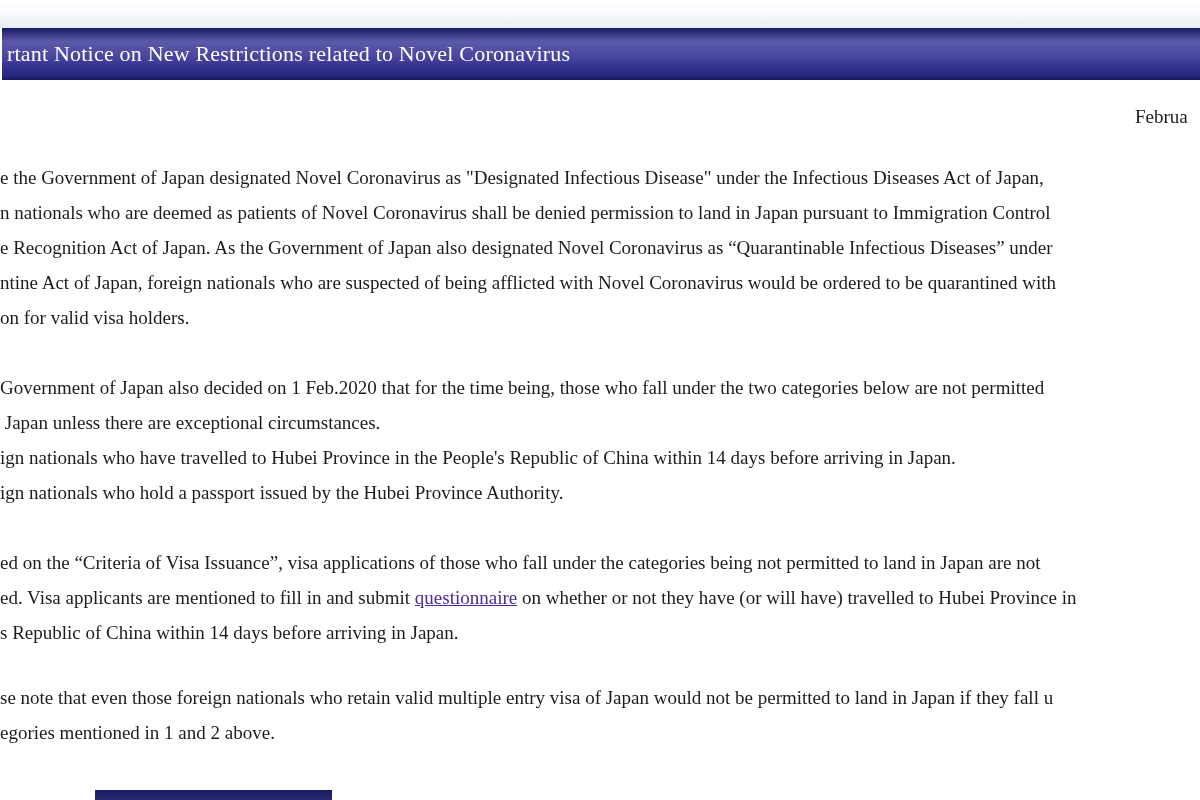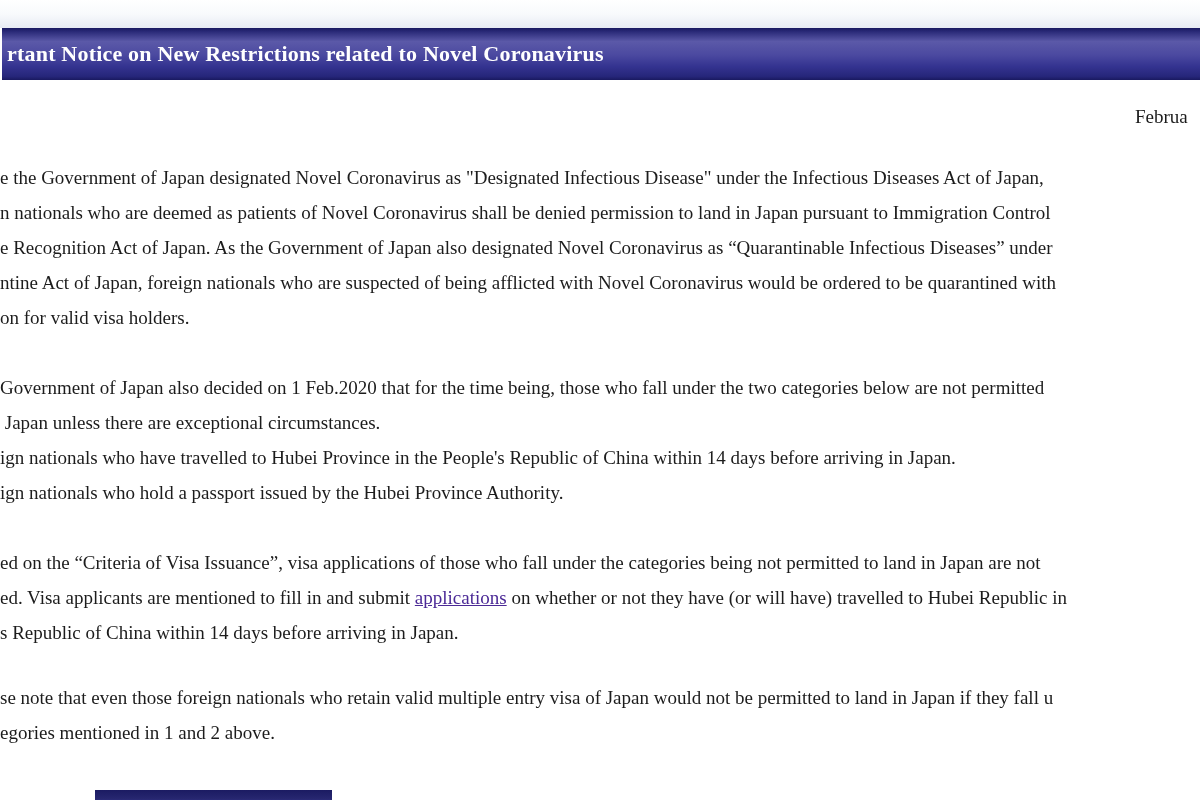--- a/index.html
+++ b/index.html
@@ -30,21 +30,21 @@
       var(--header-hi) 26%,
       var(--header-mid) 52%,
       #343390 74%,
       #26267a 93%,
       var(--header-edge) 100%);
     display: flex;
     align-items: center;
   }
   .header-title {
     color: #ffffff;
-    font-weight: bold;
+    font-weight: normal;
     font-size: 22px;
     padding-left: 5px;
     white-space: pre;
     letter-spacing: 0.2px;
     margin: 0;
   }
   .date-line {
     position: absolute;
     left: 1135px; top: 99px;
     height: 35px; line-height: 35px;
@@ -101,21 +101,21 @@
 
 <div class="para" id="para2">
   <div class="line">Government of Japan also decided on 1 Feb.2020 that for the time being, those who fall under the two categories below are not permitted</div>
   <div class="line"> Japan unless there are exceptional circumstances.</div>
   <div class="line">ign nationals who have travelled to Hubei Province in the People's Republic of China within 14 days before arriving in Japan.</div>
   <div class="line">ign nationals who hold a passport issued by the Hubei Province Authority.</div>
 </div>
 
 <div class="para" id="para3">
   <div class="line">ed on the “Criteria of Visa Issuance”, visa applications of those who fall under the categories being not permitted to land in Japan are not</div>
-  <div class="line"><span>ed. Visa applicants are mentioned to fill in and submit </span><a class="doc-link" href="#">applications</a><span> on whether or not they have (or will have) travelled to Hubei Republic in</span></div>
+  <div class="line"><span>ed. Visa applicants are mentioned to fill in and submit </span><a class="doc-link" href="#">questionnaire</a><span> on whether or not they have (or will have) travelled to Hubei Province in</span></div>
   <div class="line">s Republic of China within 14 days before arriving in Japan.</div>
 </div>
 
 <div class="para" id="para4">
   <div class="line">se note that even those foreign nationals who retain valid multiple entry visa of Japan would not be permitted to land in Japan if they fall u</div>
   <div class="line">egories mentioned in 1 and 2 above.</div>
 </div>
 
 <div class="next-bar"></div>
 

